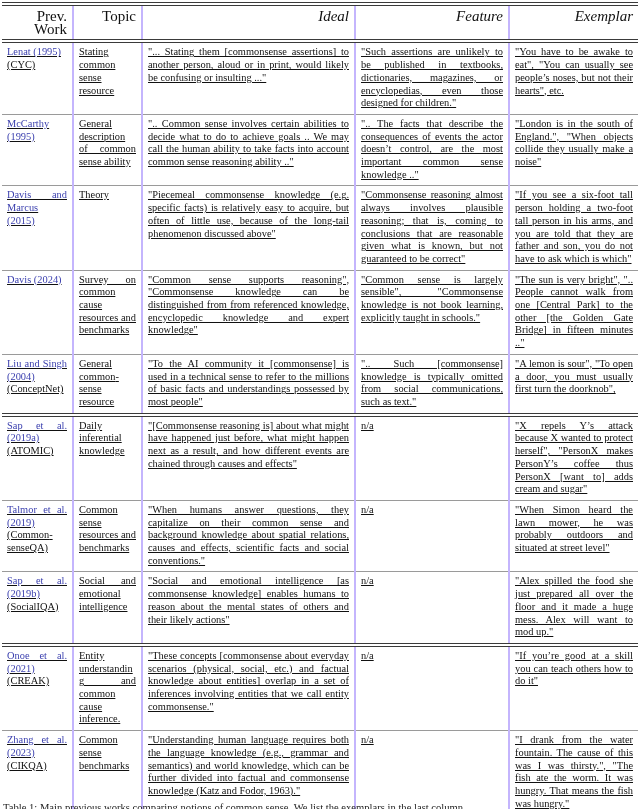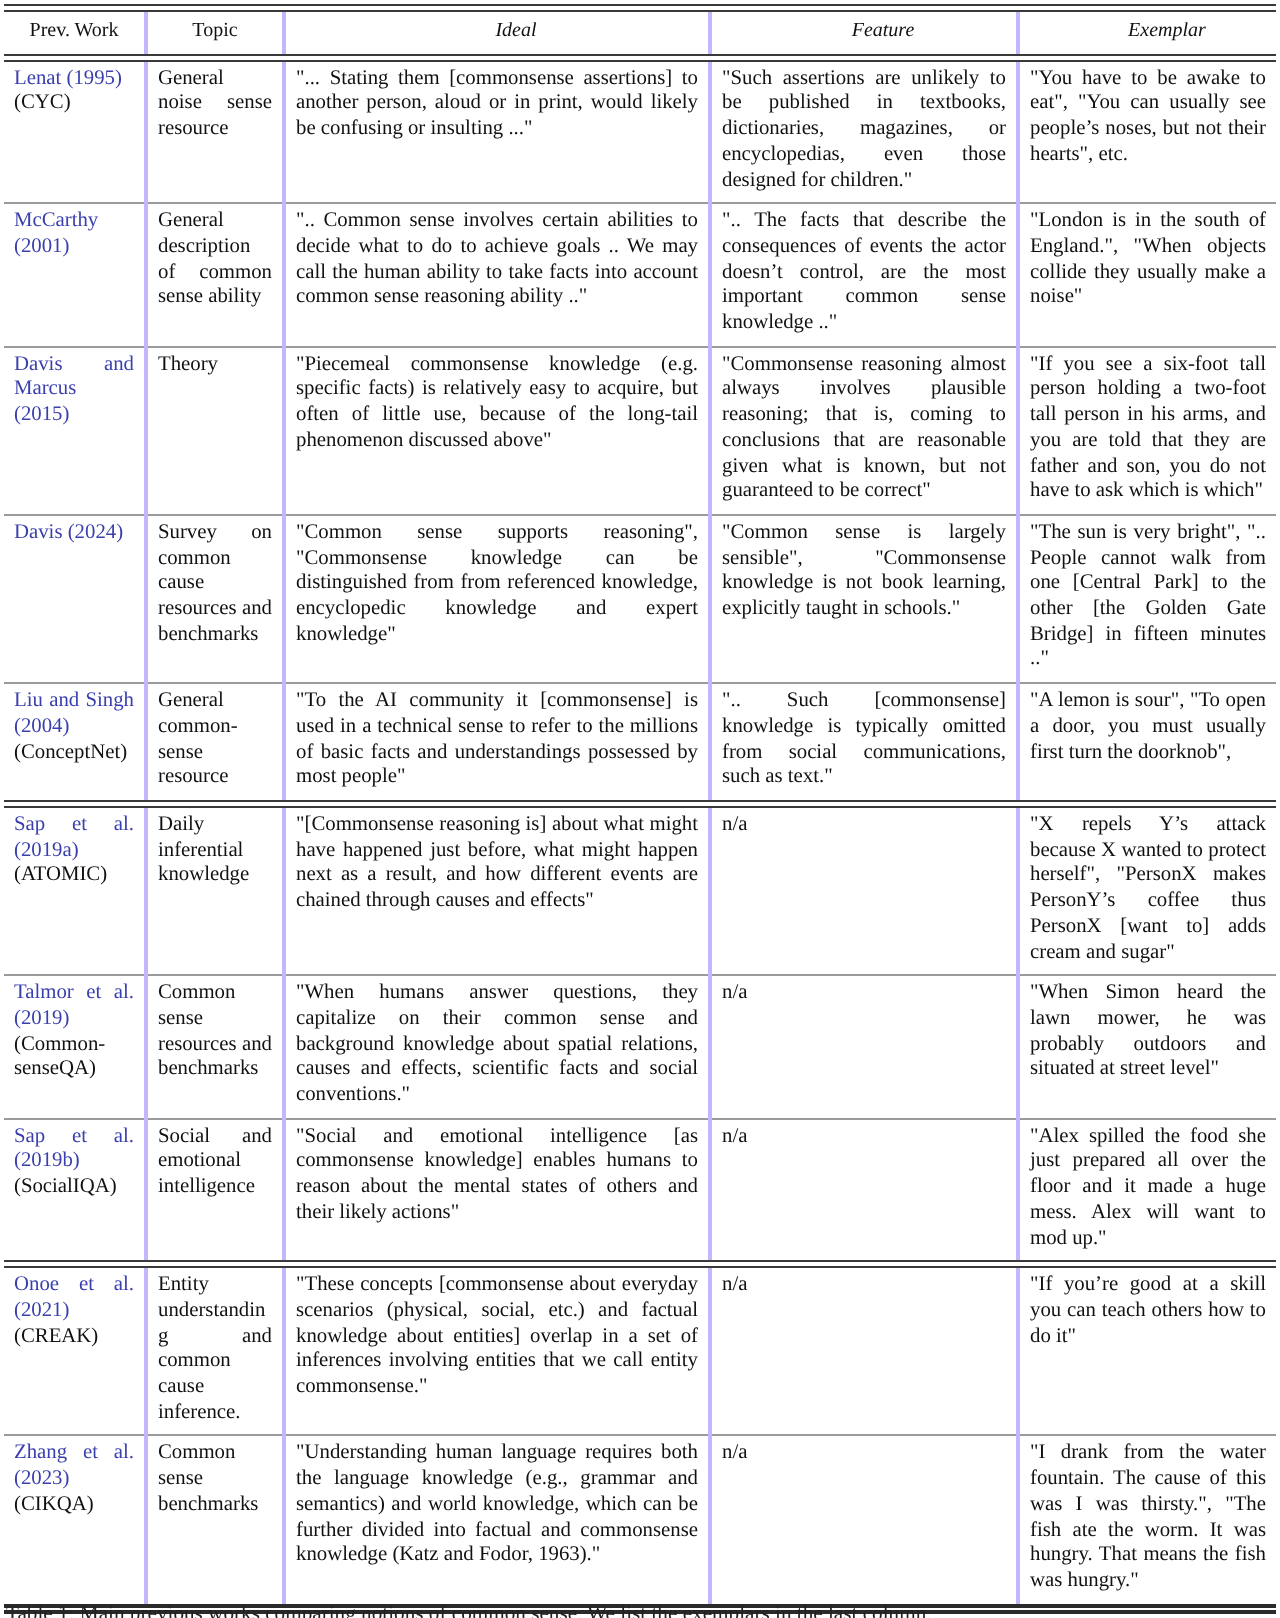--- a/index.html
+++ b/index.html
@@ -9,35 +9,35 @@
     background: #ffffff; color: #111;
     font-family: "Liberation Serif", "DejaVu Serif", serif;
   }
   table {
     width: 636px; margin: 2px 2px 0 2px;
     border-collapse: collapse; table-layout: fixed;
     font-size: 10.4px; line-height: 12.7px;
   }
   th, td { vertical-align: top; padding: 3px 5px 4px 5px; text-align: justify; }
   thead th {
-    font-weight: normal; font-size: 10px; text-align: center;
+    font-weight: normal; font-size: 15px; text-align: right;
     border-top: 4px double #3a3a3a; border-bottom: 4px double #3a3a3a;
     padding: 4px 5px;
   }
   thead th.italic { font-style: italic; padding-left: 24px; }
   th + th, td + td { border-left: 2px solid #c4b5fd; }
   tbody td { border-bottom: 1px solid #9a9a9a; }
   tbody tr.rule-double td { border-bottom: 4px double #3a3a3a; }
   tbody tr:last-child td { border-bottom: 5px double #2a2a2a; margin-top: 16px; }
   th.c-prev { width: 71px; }
   th.c-topic { width: 69px; }
   th.c-ideal { width: 213px; }
   th.c-feature { width: 154px; }
   th.c-exemplar { width: 129px; }
-  td { overflow-wrap: break-word; }
+  td { overflow-wrap: break-word; text-decoration: underline; }
   .cite { color: var(--cite, #3a3fae); }
   .alias { display: block; color: #111; }
   .caption {
     position: absolute; left: 3px; top: 801px; width: 634px;
     font-size: 10.6px; line-height: 13px; color: #222;
     white-space: nowrap; overflow: hidden;
   }
 </style>
 </head>
 <body>
@@ -48,27 +48,27 @@
       <th class="c-prev">Prev. Work</th>
       <th class="c-topic">Topic</th>
       <th class="c-ideal italic">Ideal</th>
       <th class="c-feature italic">Feature</th>
       <th class="c-exemplar italic">Exemplar</th>
     </tr>
   </thead>
   <tbody id="table-body">
       <tr>
         <td class="c-prev"><span class="cite">Lenat (1995)</span><span class="alias">(CYC)</span></td>
-        <td class="c-topic">General noise sense resource</td>
+        <td class="c-topic">Stating common sense resource</td>
         <td class="c-ideal">"... Stating them [commonsense assertions] to another person, aloud or in print, would likely be confusing or insulting ..."</td>
         <td class="c-feature">"Such assertions are unlikely to be published in textbooks, dictionaries, magazines, or encyclopedias, even those designed for children."</td>
         <td class="c-exemplar">"You have to be awake to eat", "You can usually see people’s noses, but not their hearts", etc.</td>
       </tr>
       <tr>
-        <td class="c-prev"><span class="cite">McCarthy (2001)</span></td>
+        <td class="c-prev"><span class="cite">McCarthy (1995)</span></td>
         <td class="c-topic">General description of common sense ability</td>
         <td class="c-ideal">".. Common sense involves certain abilities to decide what to do to achieve goals .. We may call the human ability to take facts into account common sense reasoning ability .."</td>
         <td class="c-feature">".. The facts that describe the consequences of events the actor doesn’t control, are the most important common sense knowledge .."</td>
         <td class="c-exemplar">"London is in the south of England.", "When objects collide they usually make a noise"</td>
       </tr>
       <tr>
         <td class="c-prev"><span class="cite">Davis and Marcus (2015)</span></td>
         <td class="c-topic">Theory</td>
         <td class="c-ideal">"Piecemeal commonsense knowledge (e.g. specific facts) is relatively easy to acquire, but often of little use, because of the long-tail phenomenon discussed above"</td>
         <td class="c-feature">"Commonsense reasoning almost always involves plausible reasoning; that is, coming to conclusions that are reasonable given what is known, but not guaranteed to be correct"</td>

